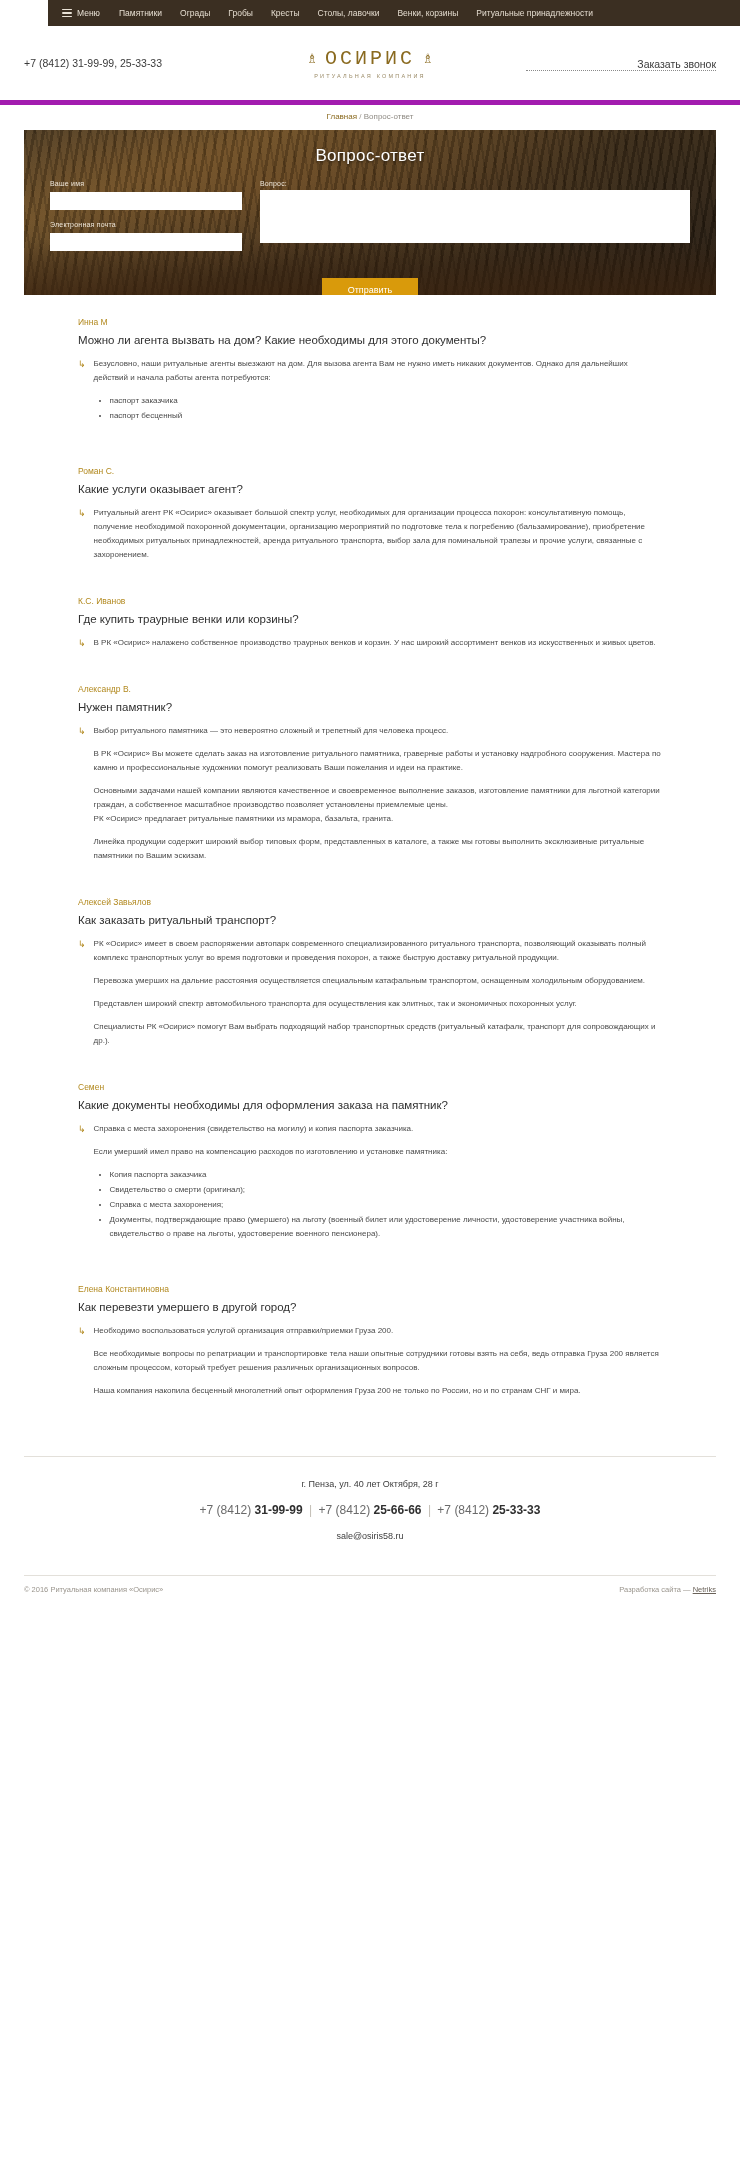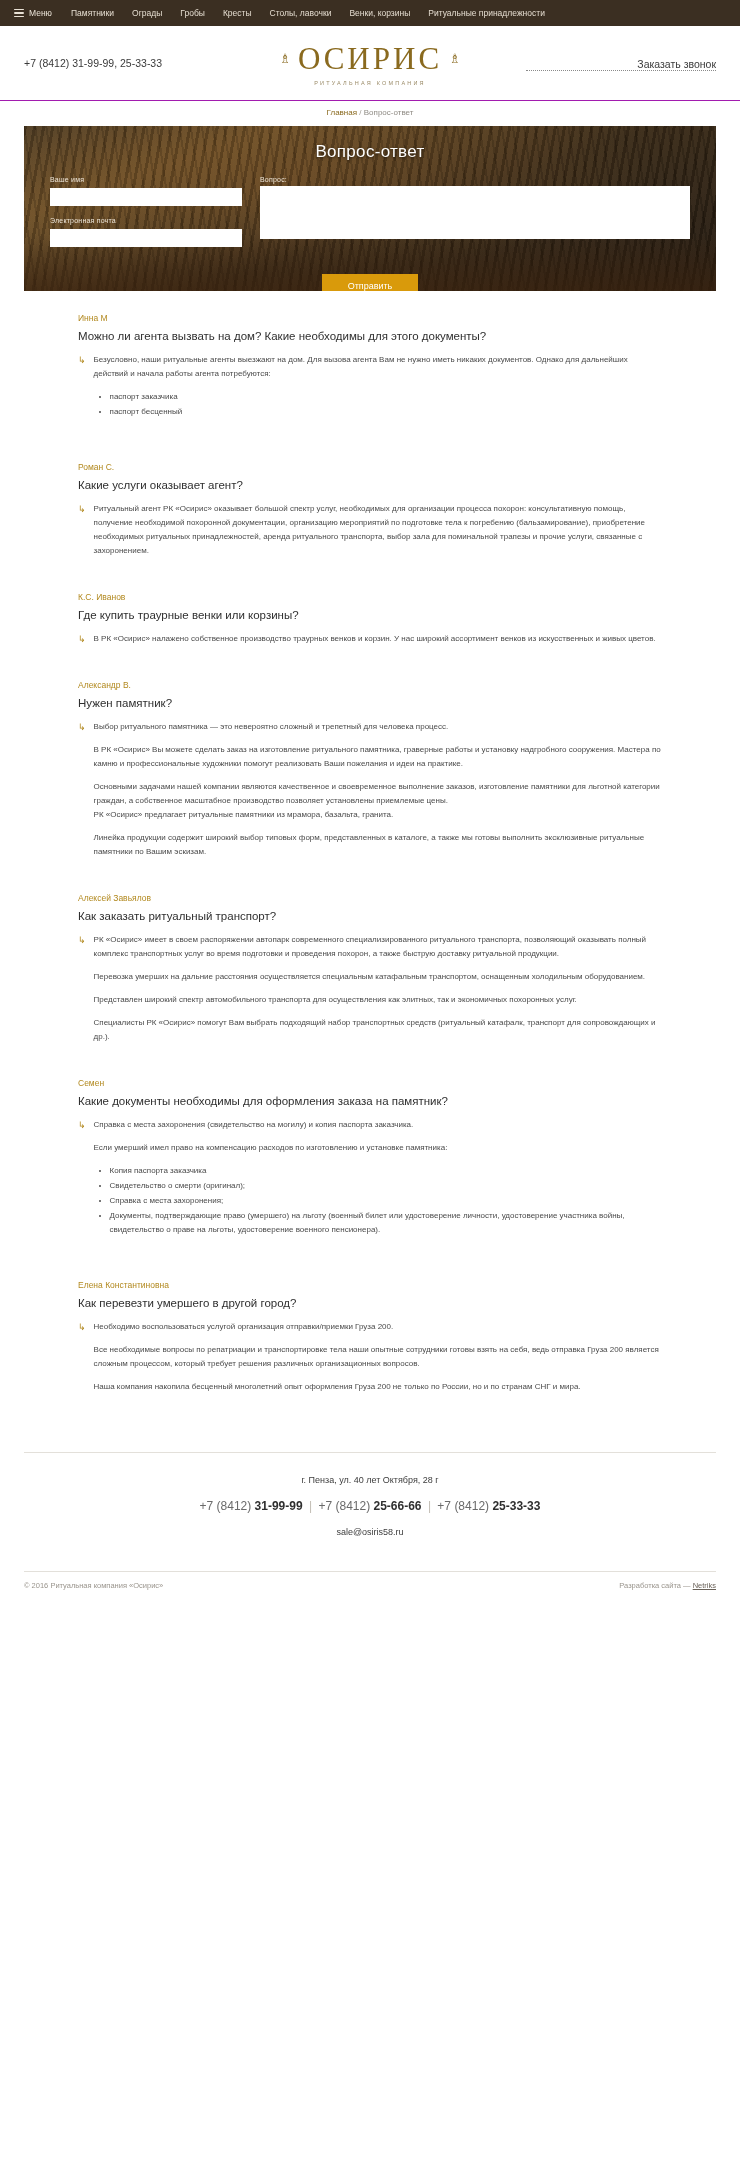--- a/index.html
+++ b/index.html
@@ -19,20 +19,21 @@
   }
 
   
   .topnav {
     height: 26px;
     background: #3b2f22;
     display: flex;
     align-items: center;
     padding-left: 10px;
     gap: 0;
+    margin-left: 48px;
   }
   .burger {
     display: flex;
     align-items: center;
     gap: 5px;
     color: #e9e2d6;
     font-size: 8.5px;
     padding: 0 10px 0 4px;
     cursor: pointer;
   }
@@ -71,22 +72,22 @@
     flex: 1 1 auto;
     text-align: center;
   }
   .logo-row {
     display: flex;
     align-items: center;
     justify-content: center;
     gap: 7px;
   }
   .logo-text {
-    font-family: Liberation Serif, serif;
-    font-size: 31px;
+    font-family: Liberation Mono, monospace;
+    font-size: 20px;
     letter-spacing: 3px;
     color: #8a6a1f;
     font-weight: normal;
   }
   .logo-sub {
     font-size: 5.5px;
     letter-spacing: 2.2px;
     color: #9a8a66;
     margin-top: 3px;
     text-transform: uppercase;
@@ -99,21 +100,21 @@
     font-size: 10.5px;
     color: #3a3a3a;
     border-bottom: 1px dotted #8a8a8a;
     display: inline-block;
     cursor: pointer;
   }
   .callback-holder { width: 190px; text-align: right; }
 
   
   .crumbs {
-    border-top: 1px solid #a21caf;
+    border-top: 5px solid #a21caf;
     text-align: center;
     font-size: 8px;
     color: #8f8b84;
     padding: 7px 0 9px;
   }
   .crumbs a { color: #8a6a1f; text-decoration: none; }
   .crumbs span.sep { color: #9a958d; }
 
   
   .hero {

